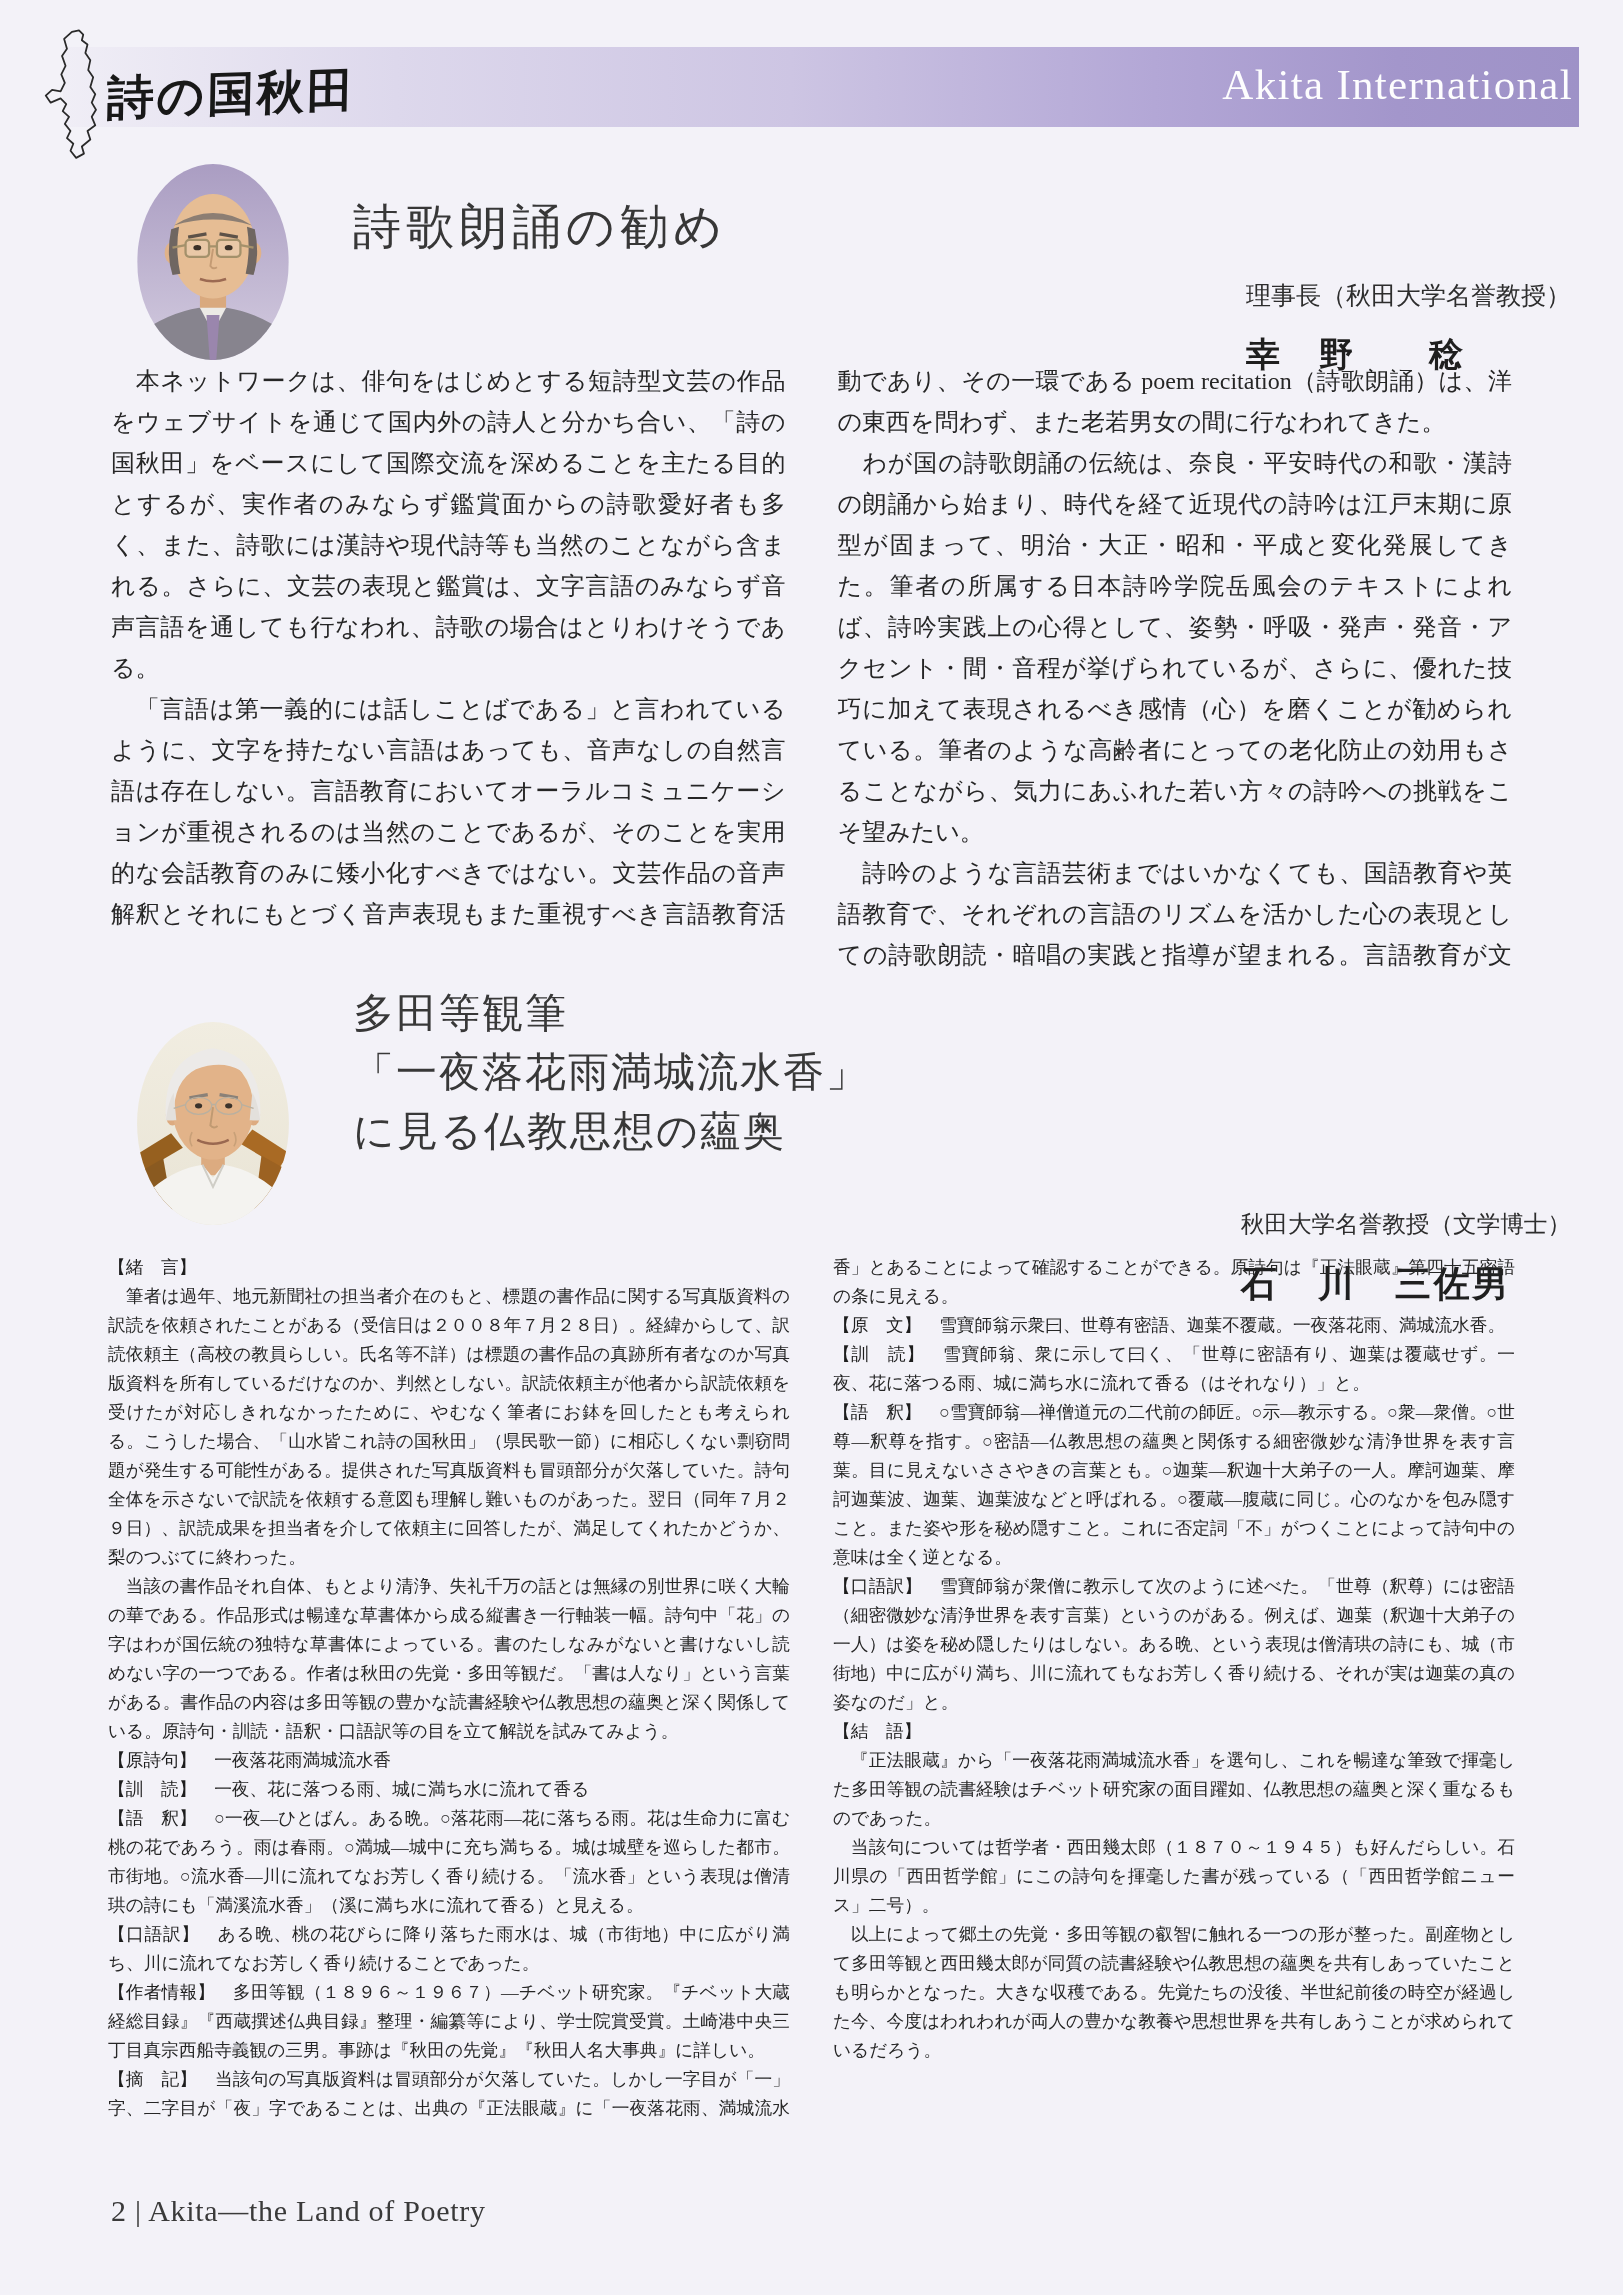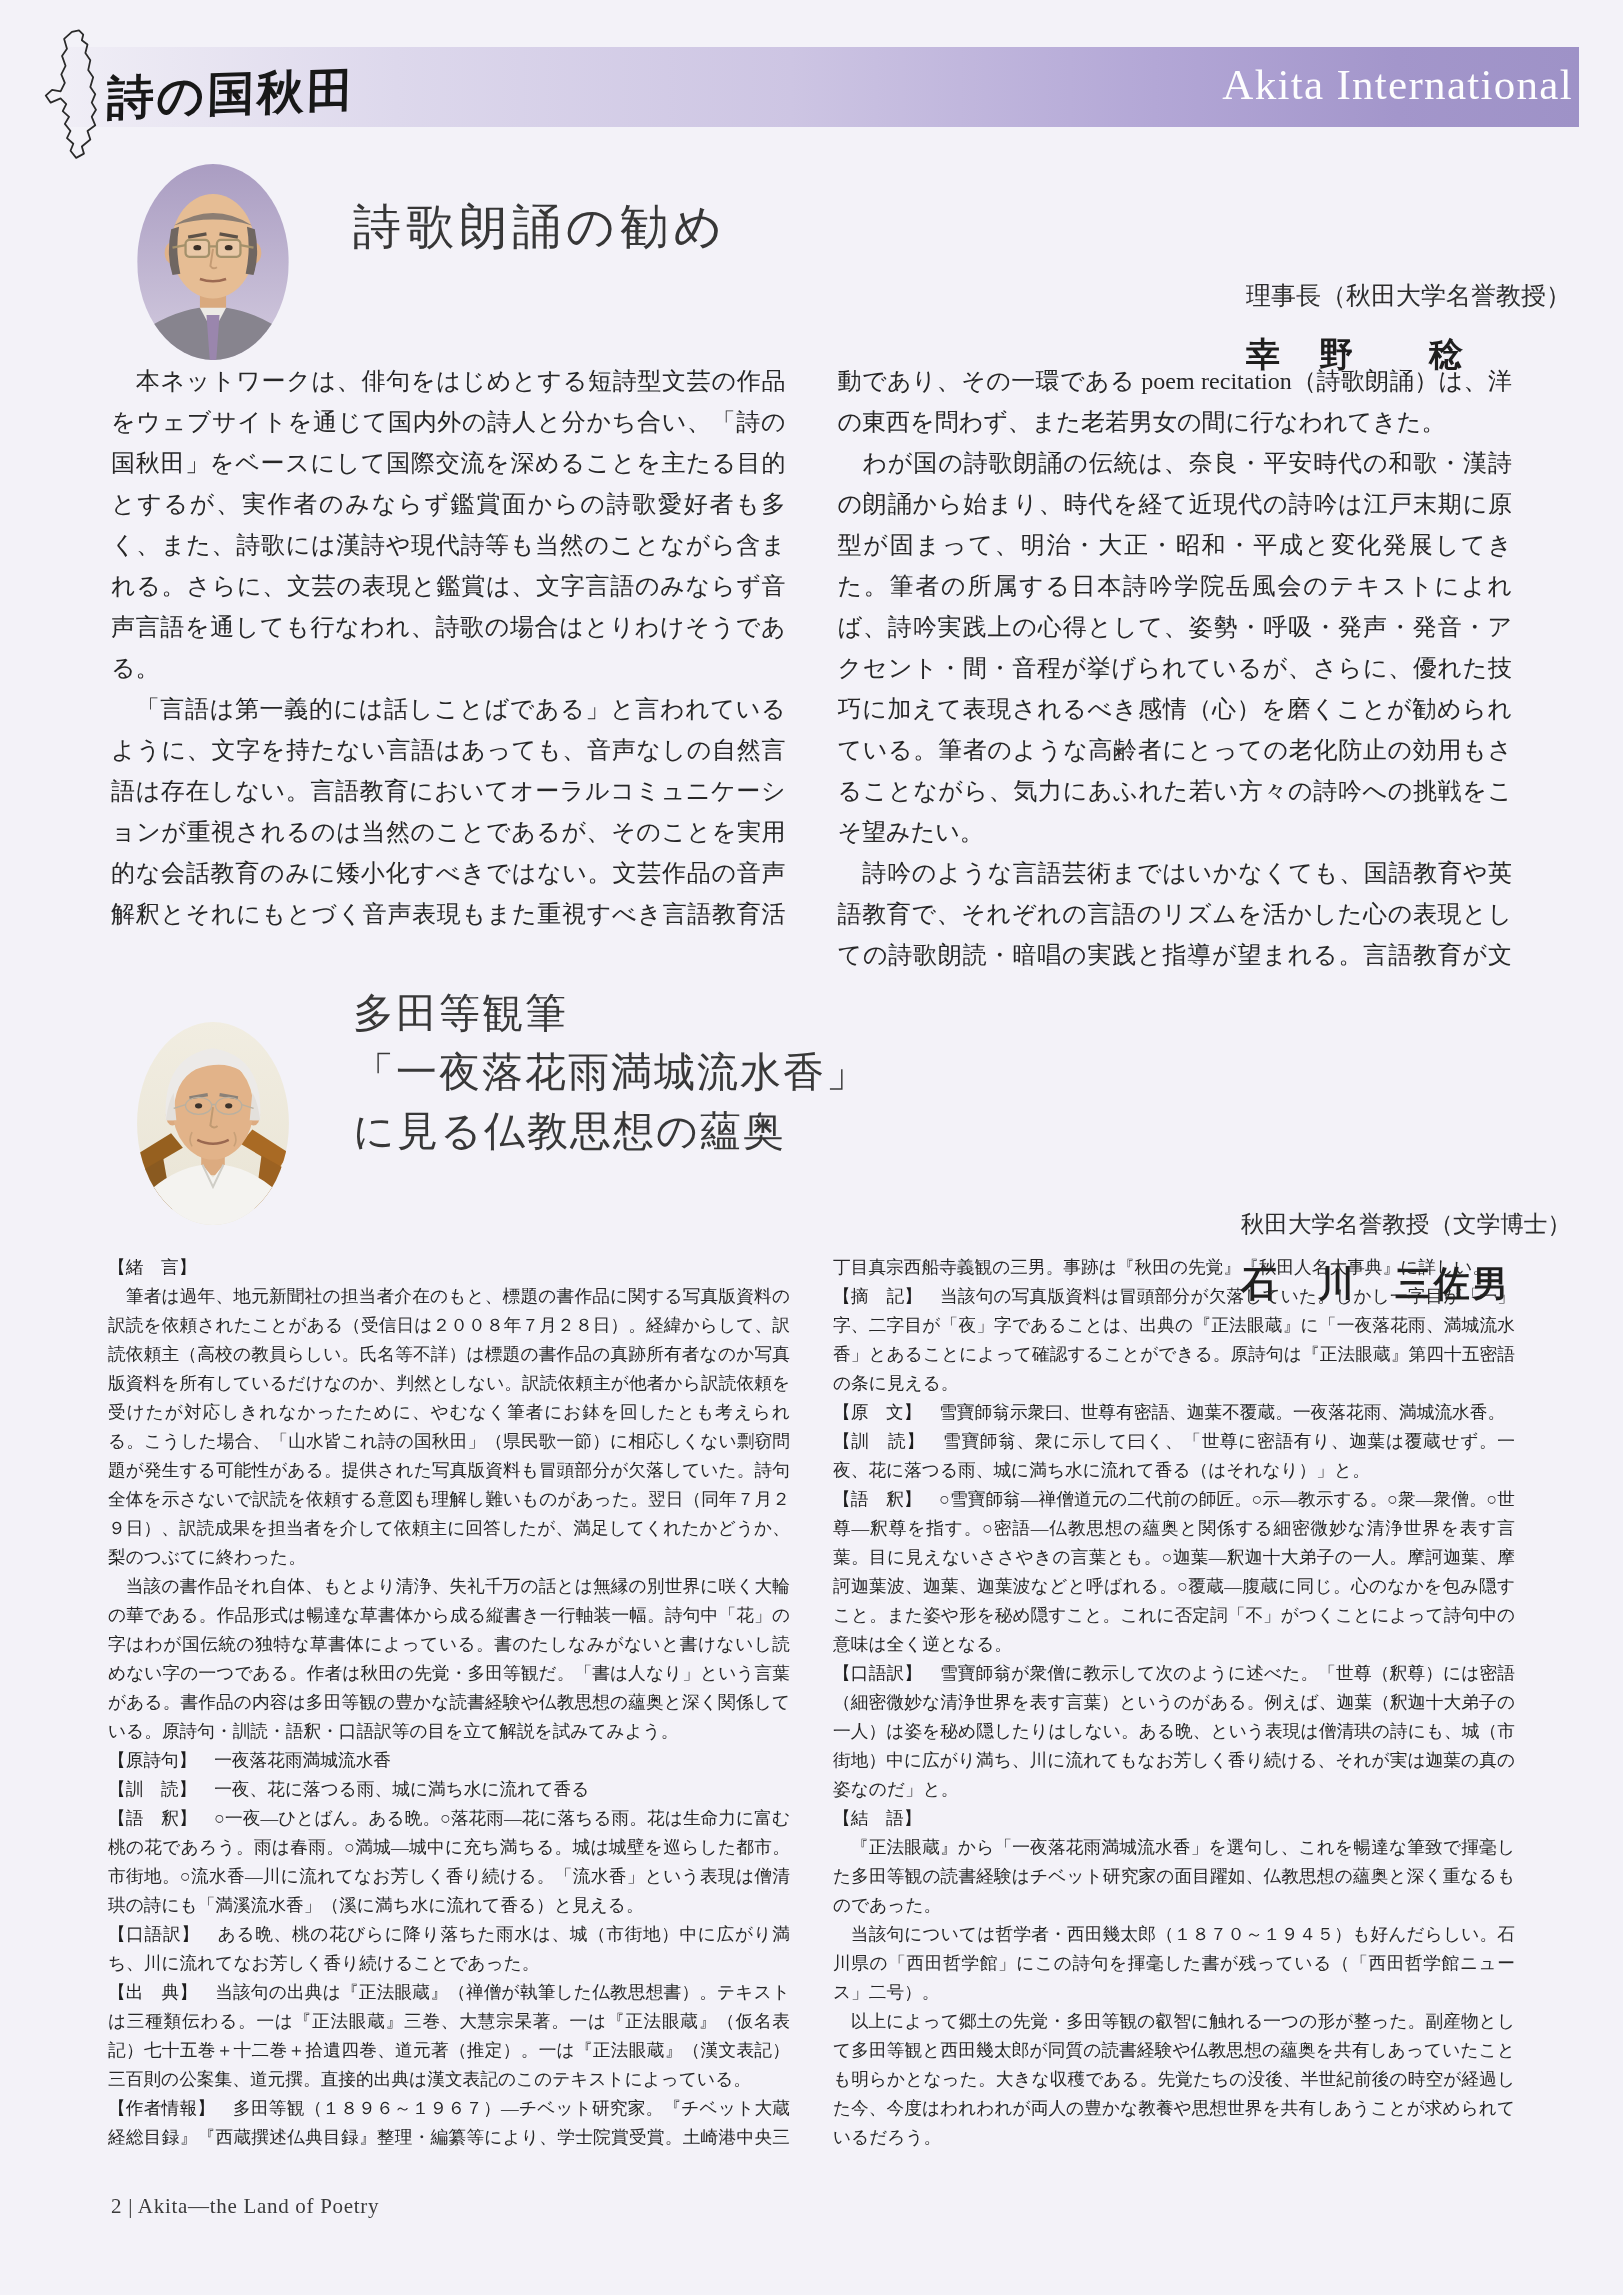--- a/index.html
+++ b/index.html
@@ -58,21 +58,21 @@
     position:absolute;left:108px;top:1253px;width:1407px;height:903px;
     column-count:2;column-gap:43px;column-fill:auto;
     font-size:17.7px;line-height:29px;text-align:justify;overflow:hidden;
   }
   .a2-body p{margin:0;}
   .sec-label{color:#1d1d1d;}
   
   .footer{
     position:absolute;left:111px;top:2194px;
     font-family:"Liberation Serif","DejaVu Serif",serif;
-    font-size:21px;color:#3a3a3a;letter-spacing:0.7px;
+    font-size:30px;color:#3a3a3a;letter-spacing:0.7px;
   }
 </style>
 </head>
 <body>
 
 <div class="band"></div>
 
 <div class="logo">
   <svg class="logo-map" viewBox="0 0 100 185" xmlns="http://www.w3.org/2000/svg" aria-hidden="true">
     <path d="M40,4 L50,2 L56,8 L54,16 L62,22 L59,34 L66,44 L63,58 L70,68 L66,82 L73,92 L68,104 L74,114 L68,124 L73,136 L62,144 L66,156 L54,166 L57,176 L46,182 L38,172 L42,162 L33,154 L38,144 L30,134 L36,124 L27,116 L32,106 L24,98 L10,104 L3,94 L12,86 L24,88 L30,76 L25,64 L31,52 L26,38 L33,28 L29,14 Z" fill="none" stroke="#2a2a2a" stroke-width="2.5" stroke-linejoin="round"></path>
@@ -186,21 +186,20 @@
 </div>
 
 <div class="a2-body">
   <p><span class="sec-label">【緒　言】</span><span></span></p>
   <p><span class="sec-label"></span><span>　筆者は過年、地元新聞社の担当者介在のもと、標題の書作品に関する写真版資料の訳読を依頼されたことがある（受信日は２００８年７月２８日）。経緯からして、訳読依頼主（高校の教員らしい。氏名等不詳）は標題の書作品の真跡所有者なのか写真版資料を所有しているだけなのか、判然としない。訳読依頼主が他者から訳読依頼を受けたが対応しきれなかったために、やむなく筆者にお鉢を回したとも考えられる。こうした場合、「山水皆これ詩の国秋田」（県民歌一節）に相応しくない剽窃問題が発生する可能性がある。提供された写真版資料も冒頭部分が欠落していた。詩句全体を示さないで訳読を依頼する意図も理解し難いものがあった。翌日（同年７月２９日）、訳読成果を担当者を介して依頼主に回答したが、満足してくれたかどうか、梨のつぶてに終わった。</span></p>
   <p><span class="sec-label"></span><span>　当該の書作品それ自体、もとより清浄、失礼千万の話とは無縁の別世界に咲く大輪の華である。作品形式は暢達な草書体から成る縦書き一行軸装一幅。詩句中「花」の字はわが国伝統の独特な草書体によっている。書のたしなみがないと書けないし読めない字の一つである。作者は秋田の先覚・多田等観だ。「書は人なり」という言葉がある。書作品の内容は多田等観の豊かな読書経験や仏教思想の蘊奥と深く関係している。原詩句・訓読・語釈・口語訳等の目を立て解説を試みてみよう。</span></p>
   <p><span class="sec-label">【原詩句】</span><span>　一夜落花雨満城流水香</span></p>
   <p><span class="sec-label">【訓　読】</span><span>　一夜、花に落つる雨、城に満ち水に流れて香る</span></p>
   <p><span class="sec-label">【語　釈】</span><span>　○一夜―ひとばん。ある晩。○落花雨―花に落ちる雨。花は生命力に富む桃の花であろう。雨は春雨。○満城―城中に充ち満ちる。城は城壁を巡らした都市。市街地。○流水香―川に流れてなお芳しく香り続ける。「流水香」という表現は僧清珙の詩にも「満溪流水香」（溪に満ち水に流れて香る）と見える。</span></p>
   <p><span class="sec-label">【口語訳】</span><span>　ある晩、桃の花びらに降り落ちた雨水は、城（市街地）中に広がり満ち、川に流れてなお芳しく香り続けることであった。</span></p>
-  <p><span class="sec-label">【出　典】</span><span>　当該句の出典は『正法眼蔵』（禅僧が執筆した仏教思想書）。テキストは三種類伝わる。一は『正法眼蔵』三巻、大慧宗杲著。一は『正法眼蔵』（仮名表記）七十五巻＋十二巻＋拾遺四巻、道元著（推定）。一は『正法眼蔵』（漢文表記）三百則の公案集、道元撰。直接的出典は漢文表記のこのテキストによっている。</span></p>
   <p><span class="sec-label">【作者情報】</span><span>　多田等観（１８９６～１９６７）―チベット研究家。『チベット大蔵経総目録』『西蔵撰述仏典目録』整理・編纂等により、学士院賞受賞。土崎港中央三丁目真宗西船寺義観の三男。事跡は『秋田の先覚』『秋田人名大事典』に詳しい。</span></p>
   <p><span class="sec-label">【摘　記】</span><span>　当該句の写真版資料は冒頭部分が欠落していた。しかし一字目が「一」字、二字目が「夜」字であることは、出典の『正法眼蔵』に「一夜落花雨、満城流水香」とあることによって確認することができる。原詩句は『正法眼蔵』第四十五密語の条に見える。</span></p>
   <p><span class="sec-label">【原　文】</span><span>　雪寶師翁示衆曰、世尊有密語、迦葉不覆蔵。一夜落花雨、満城流水香。</span></p>
   <p><span class="sec-label">【訓　読】</span><span>　雪寶師翁、衆に示して曰く、「世尊に密語有り、迦葉は覆蔵せず。一夜、花に落つる雨、城に満ち水に流れて香る（はそれなり）」と。</span></p>
   <p><span class="sec-label">【語　釈】</span><span>　○雪寶師翁―禅僧道元の二代前の師匠。○示―教示する。○衆―衆僧。○世尊―釈尊を指す。○密語―仏教思想の蘊奥と関係する細密微妙な清浄世界を表す言葉。目に見えないささやきの言葉とも。○迦葉―釈迦十大弟子の一人。摩訶迦葉、摩訶迦葉波、迦葉、迦葉波などと呼ばれる。○覆蔵―腹蔵に同じ。心のなかを包み隠すこと。また姿や形を秘め隠すこと。これに否定詞「不」がつくことによって詩句中の意味は全く逆となる。</span></p>
   <p><span class="sec-label">【口語訳】</span><span>　雪寶師翁が衆僧に教示して次のように述べた。「世尊（釈尊）には密語（細密微妙な清浄世界を表す言葉）というのがある。例えば、迦葉（釈迦十大弟子の一人）は姿を秘め隠したりはしない。ある晩、という表現は僧清珙の詩にも、城（市街地）中に広がり満ち、川に流れてもなお芳しく香り続ける、それが実は迦葉の真の姿なのだ」と。</span></p>
   <p><span class="sec-label">【結　語】</span><span></span></p>
   <p><span class="sec-label"></span><span>　『正法眼蔵』から「一夜落花雨満城流水香」を選句し、これを暢達な筆致で揮毫した多田等観の読書経験はチベット研究家の面目躍如、仏教思想の蘊奥と深く重なるものであった。</span></p>
   <p><span class="sec-label"></span><span>　当該句については哲学者・西田幾太郎（１８７０～１９４５）も好んだらしい。石川県の「西田哲学館」にこの詩句を揮毫した書が残っている（「西田哲学館ニュース」二号）。</span></p>
   <p><span class="sec-label"></span><span>　以上によって郷土の先覚・多田等観の叡智に触れる一つの形が整った。副産物として多田等観と西田幾太郎が同質の読書経験や仏教思想の蘊奥を共有しあっていたことも明らかとなった。大きな収穫である。先覚たちの没後、半世紀前後の時空が経過した今、今度はわれわれが両人の豊かな教養や思想世界を共有しあうことが求められているだろう。</span></p>

